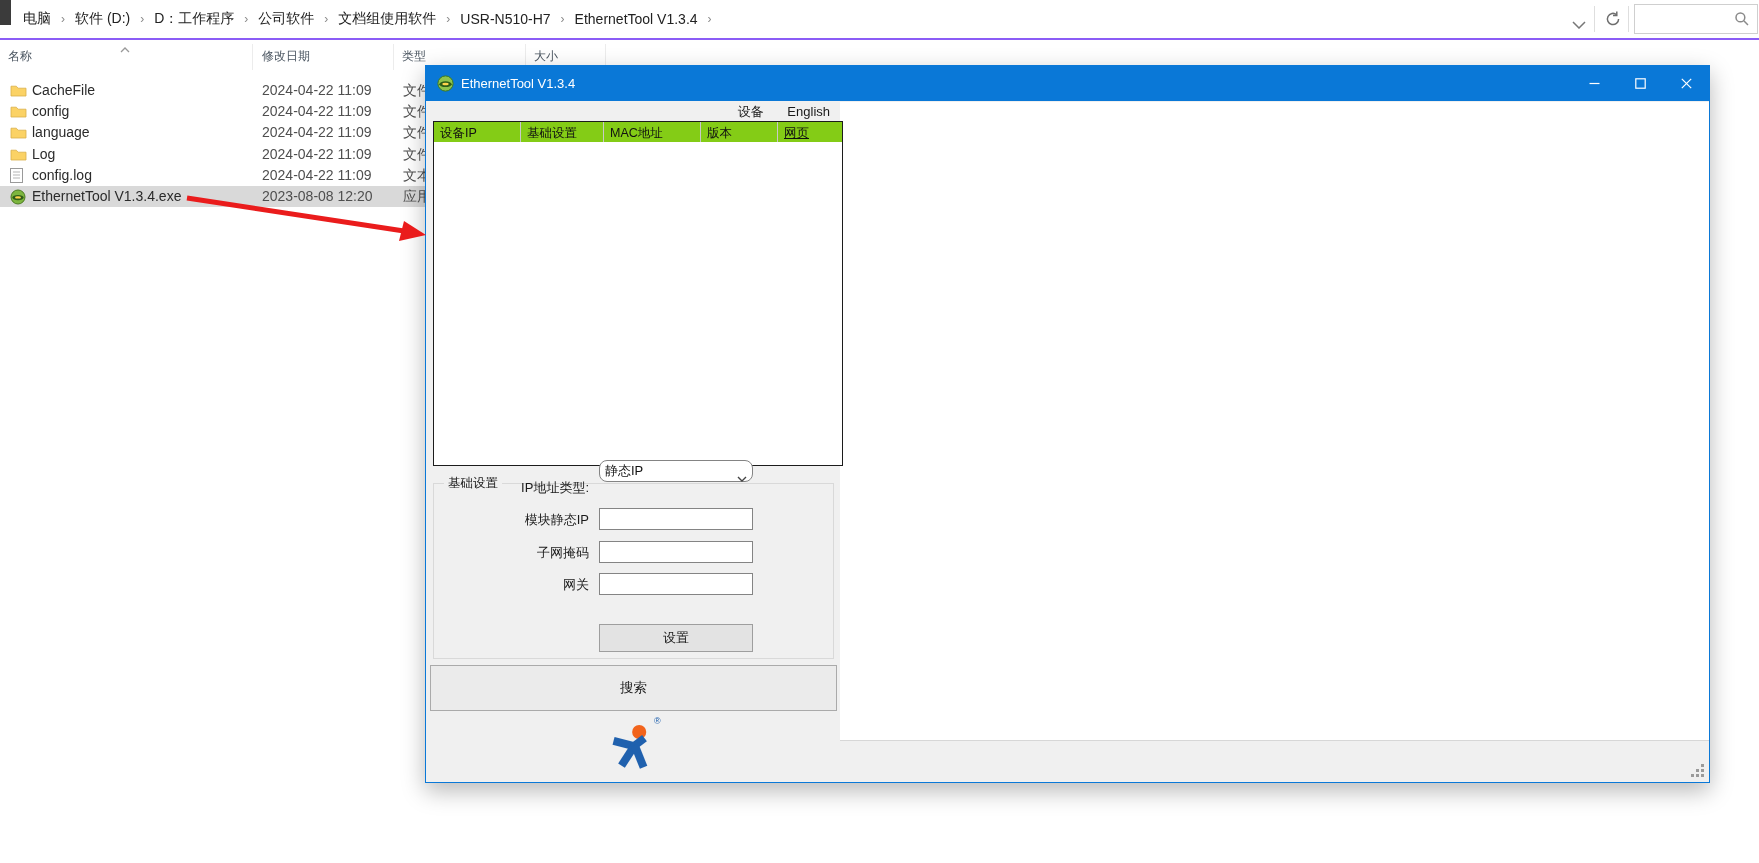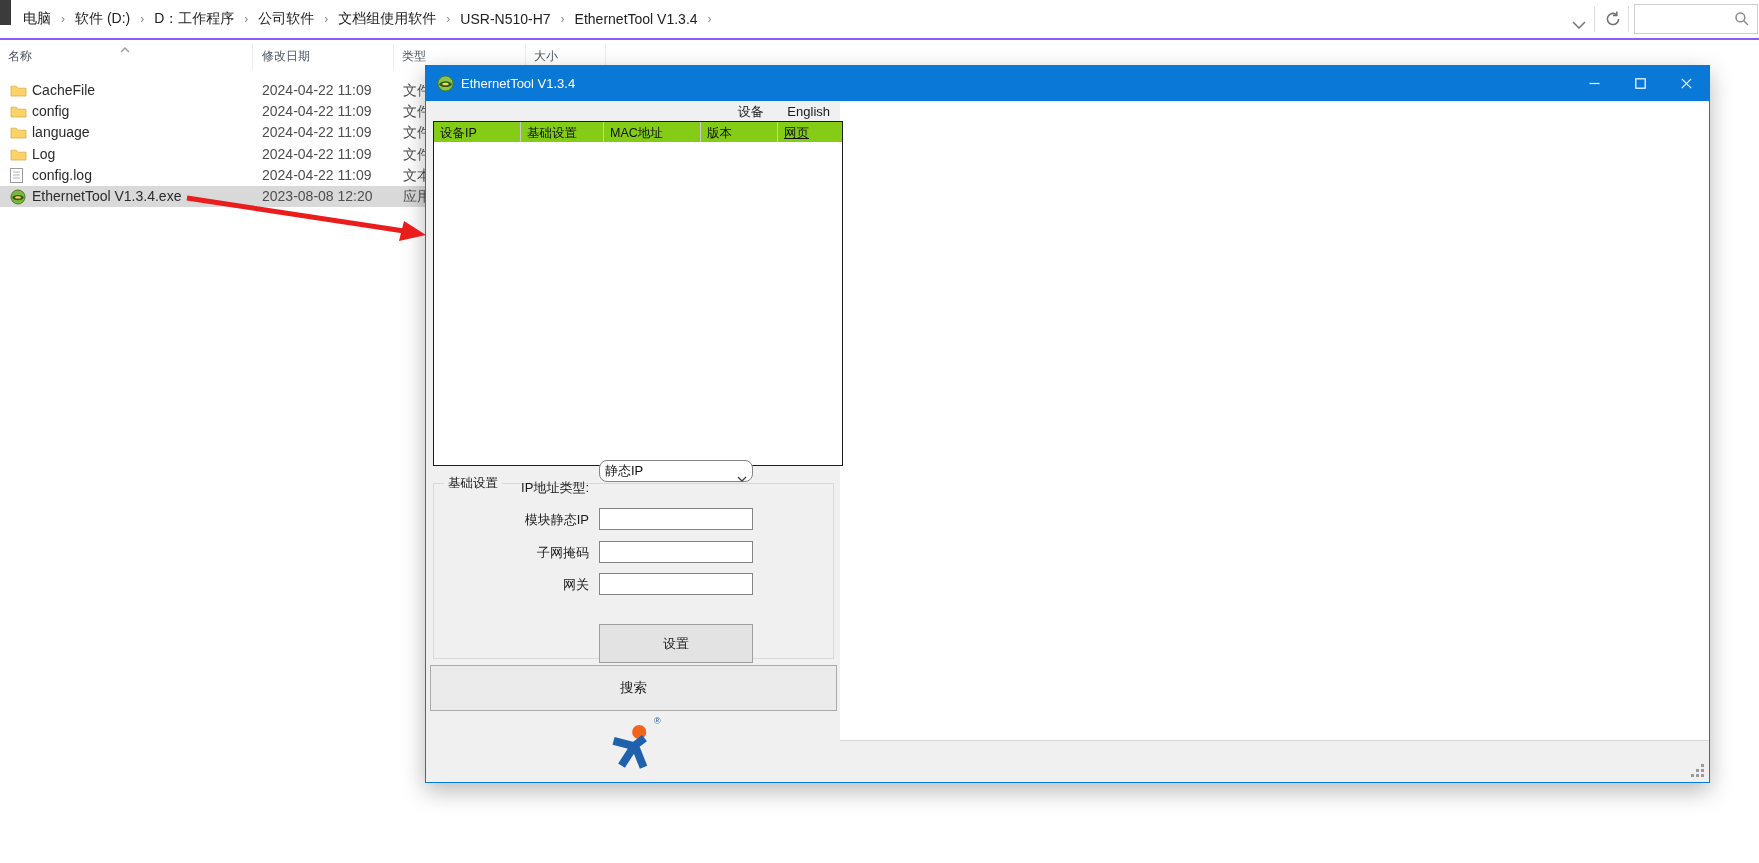--- a/index.html
+++ b/index.html
@@ -61,21 +61,21 @@
   .group-label{position:absolute;left:10px;top:-9px;background:#f0f0f0;padding:0 4px;font-size:12.5px;color:#1a1a1a;}
 
   .frm-label{position:absolute;left:10px;width:153px;text-align:right;font-size:13px;color:#1a1a1a;line-height:23px;white-space:nowrap;}
   .frm-ctl{position:absolute;left:173px;width:154px;height:22px;background:#fff;border:1px solid #848484;box-sizing:border-box;}
   .lab-1{top:410px;} .lab-2{top:442px;} .lab-3{top:475px;} .lab-4{top:507px;}
   .ctl-1{top:394px;border-radius:8px;} .ctl-2{top:442px;} .ctl-3{top:475px;} .ctl-4{top:507px;}
   .sel-value{position:absolute;left:5px;top:0;line-height:20px;font-size:13px;color:#111;}
   .sel-chevron{position:absolute;right:5px;top:7px;}
   .frm-input{width:100%;height:100%;border:none;outline:none;font-size:13px;padding:0 4px;box-sizing:border-box;background:transparent;}
 
-  .set-btn{position:absolute;left:173px;top:558px;width:154px;height:39px;background:#e3e3e3;border:1px solid #9e9e9e;
+  .set-btn{position:absolute;left:173px;top:558px;width:154px;height:28px;background:#e3e3e3;border:1px solid #9e9e9e;
            font-size:13px;color:#1a1a1a;display:flex;align-items:center;justify-content:center;box-sizing:border-box;}
   .search-btn{position:absolute;left:4px;top:599px;width:407px;height:46px;background:#ebebeb;border:1px solid #aaaaaa;
            font-size:13.5px;color:#1a1a1a;display:flex;align-items:center;justify-content:center;box-sizing:border-box;}
 
   .logo-area{position:absolute;left:0;top:646px;width:414px;height:70px;display:flex;align-items:center;justify-content:center;}
   .logo-wrap{display:flex;align-items:center;gap:10px;position:relative;}
   .brand-col{display:flex;flex-direction:column;}
   .brand-name{font-size:25px;font-weight:bold;color:var(--brand-blue,#2061ae);letter-spacing:3px;white-space:nowrap;}
   .brand-tag{font-size:12.5px;color:var(--brand-blue,#2061ae);letter-spacing:2.5px;margin-top:3px;white-space:nowrap;}
   .brand-reg{position:absolute;left:44px;top:-6px;font-size:9px;color:var(--brand-blue,#2061ae);}

